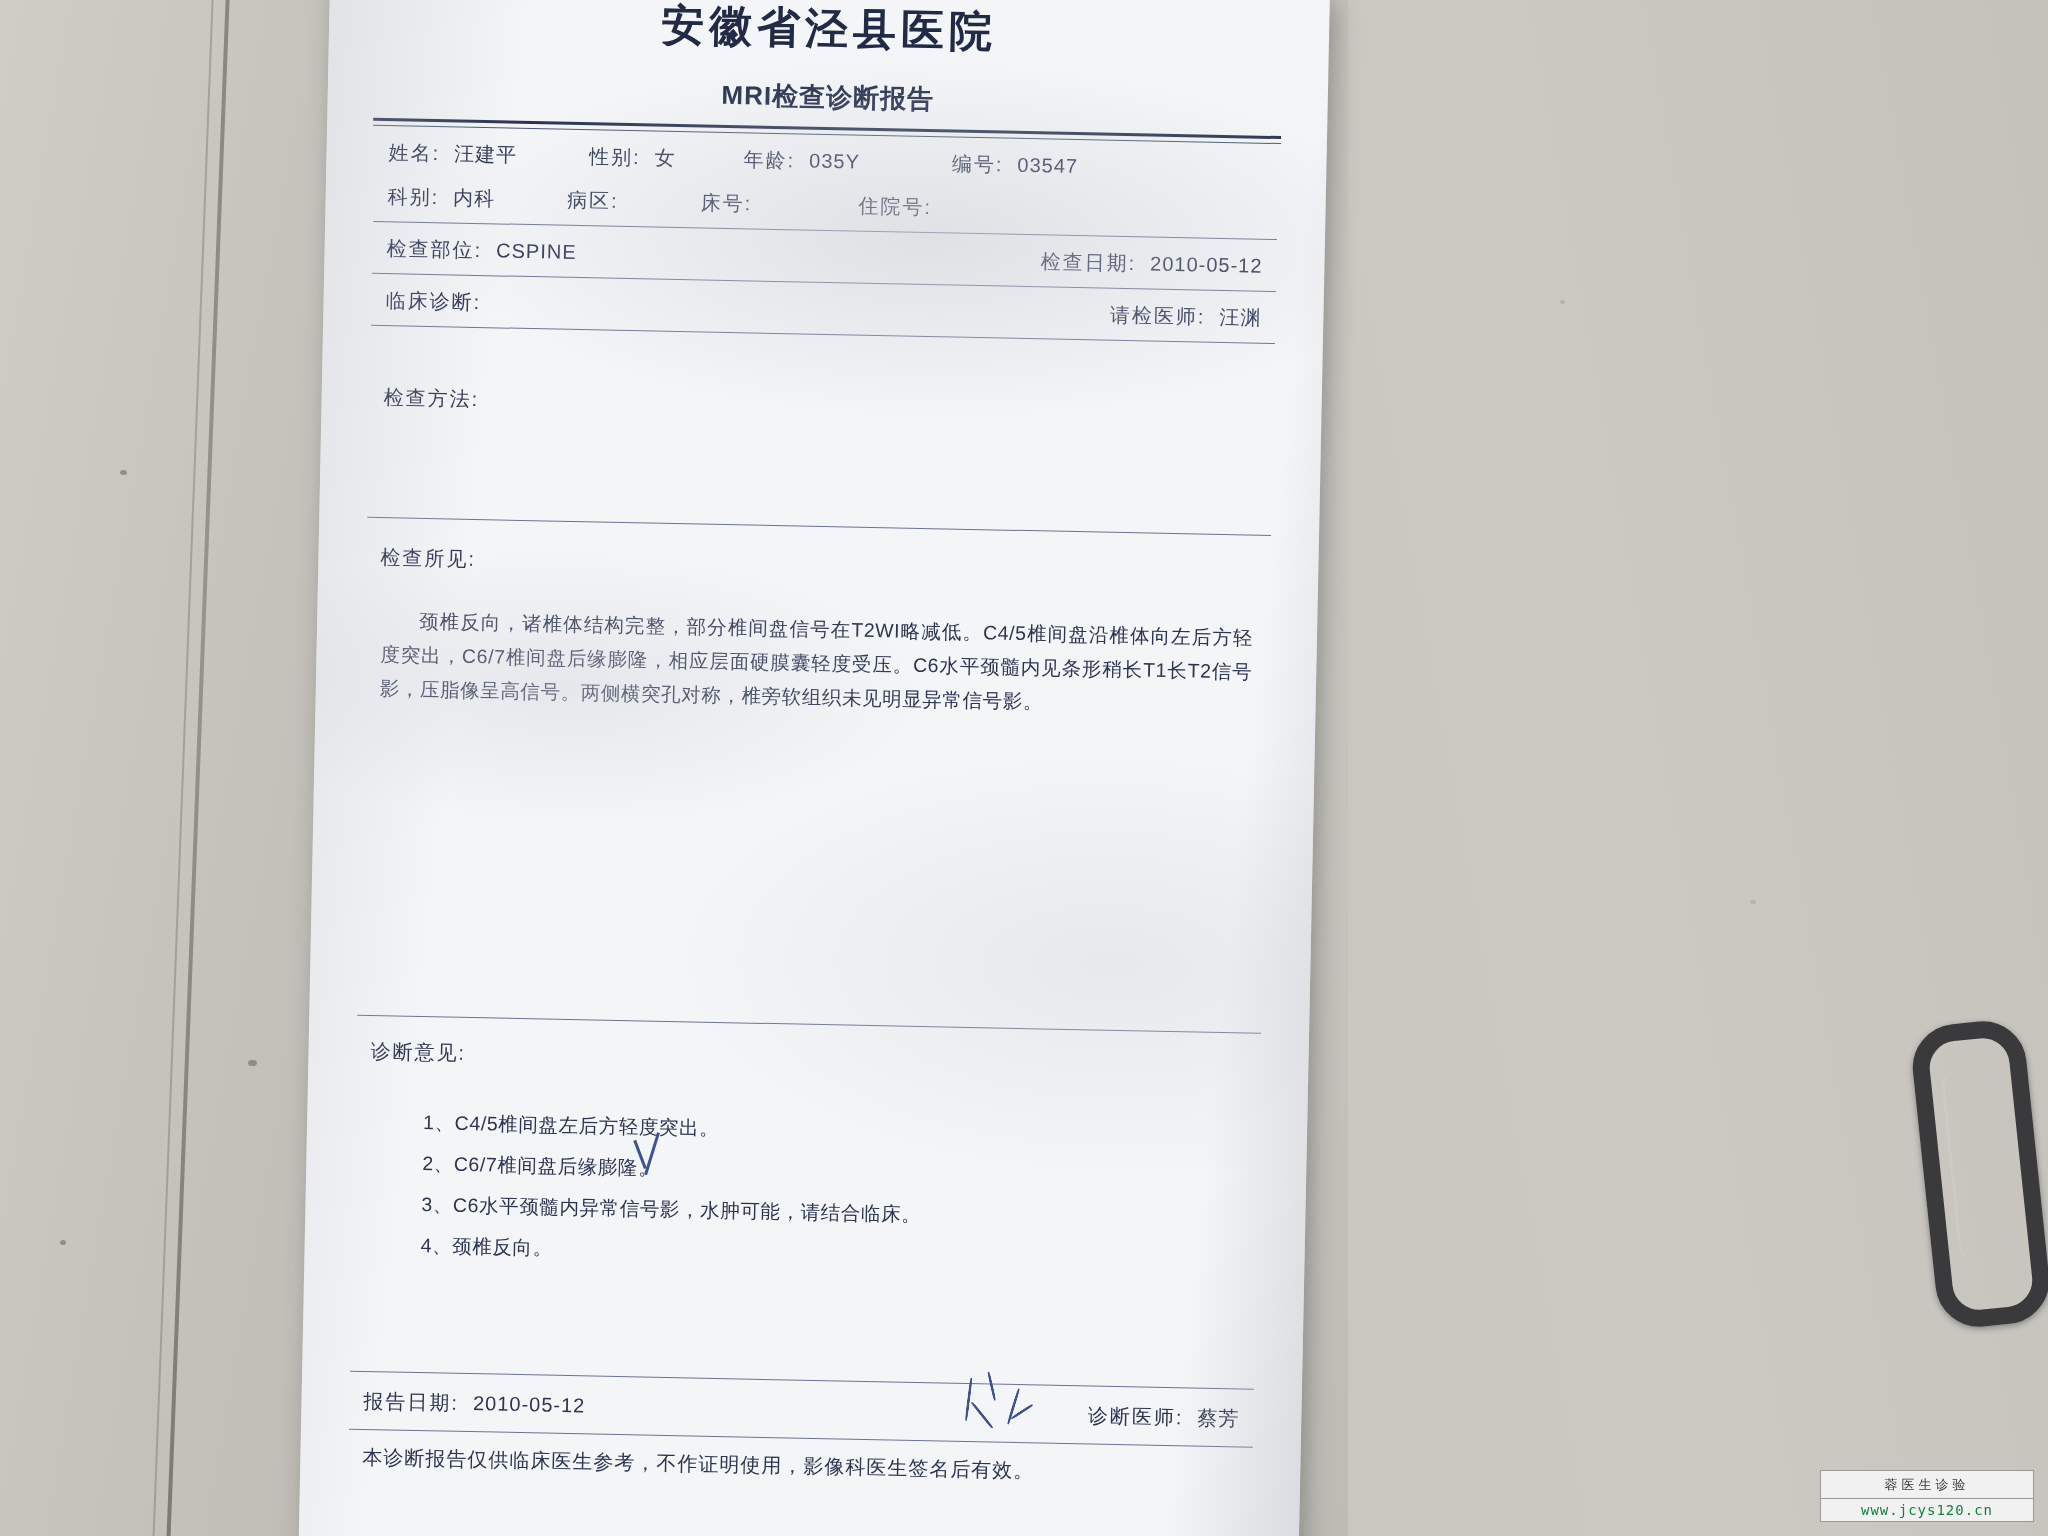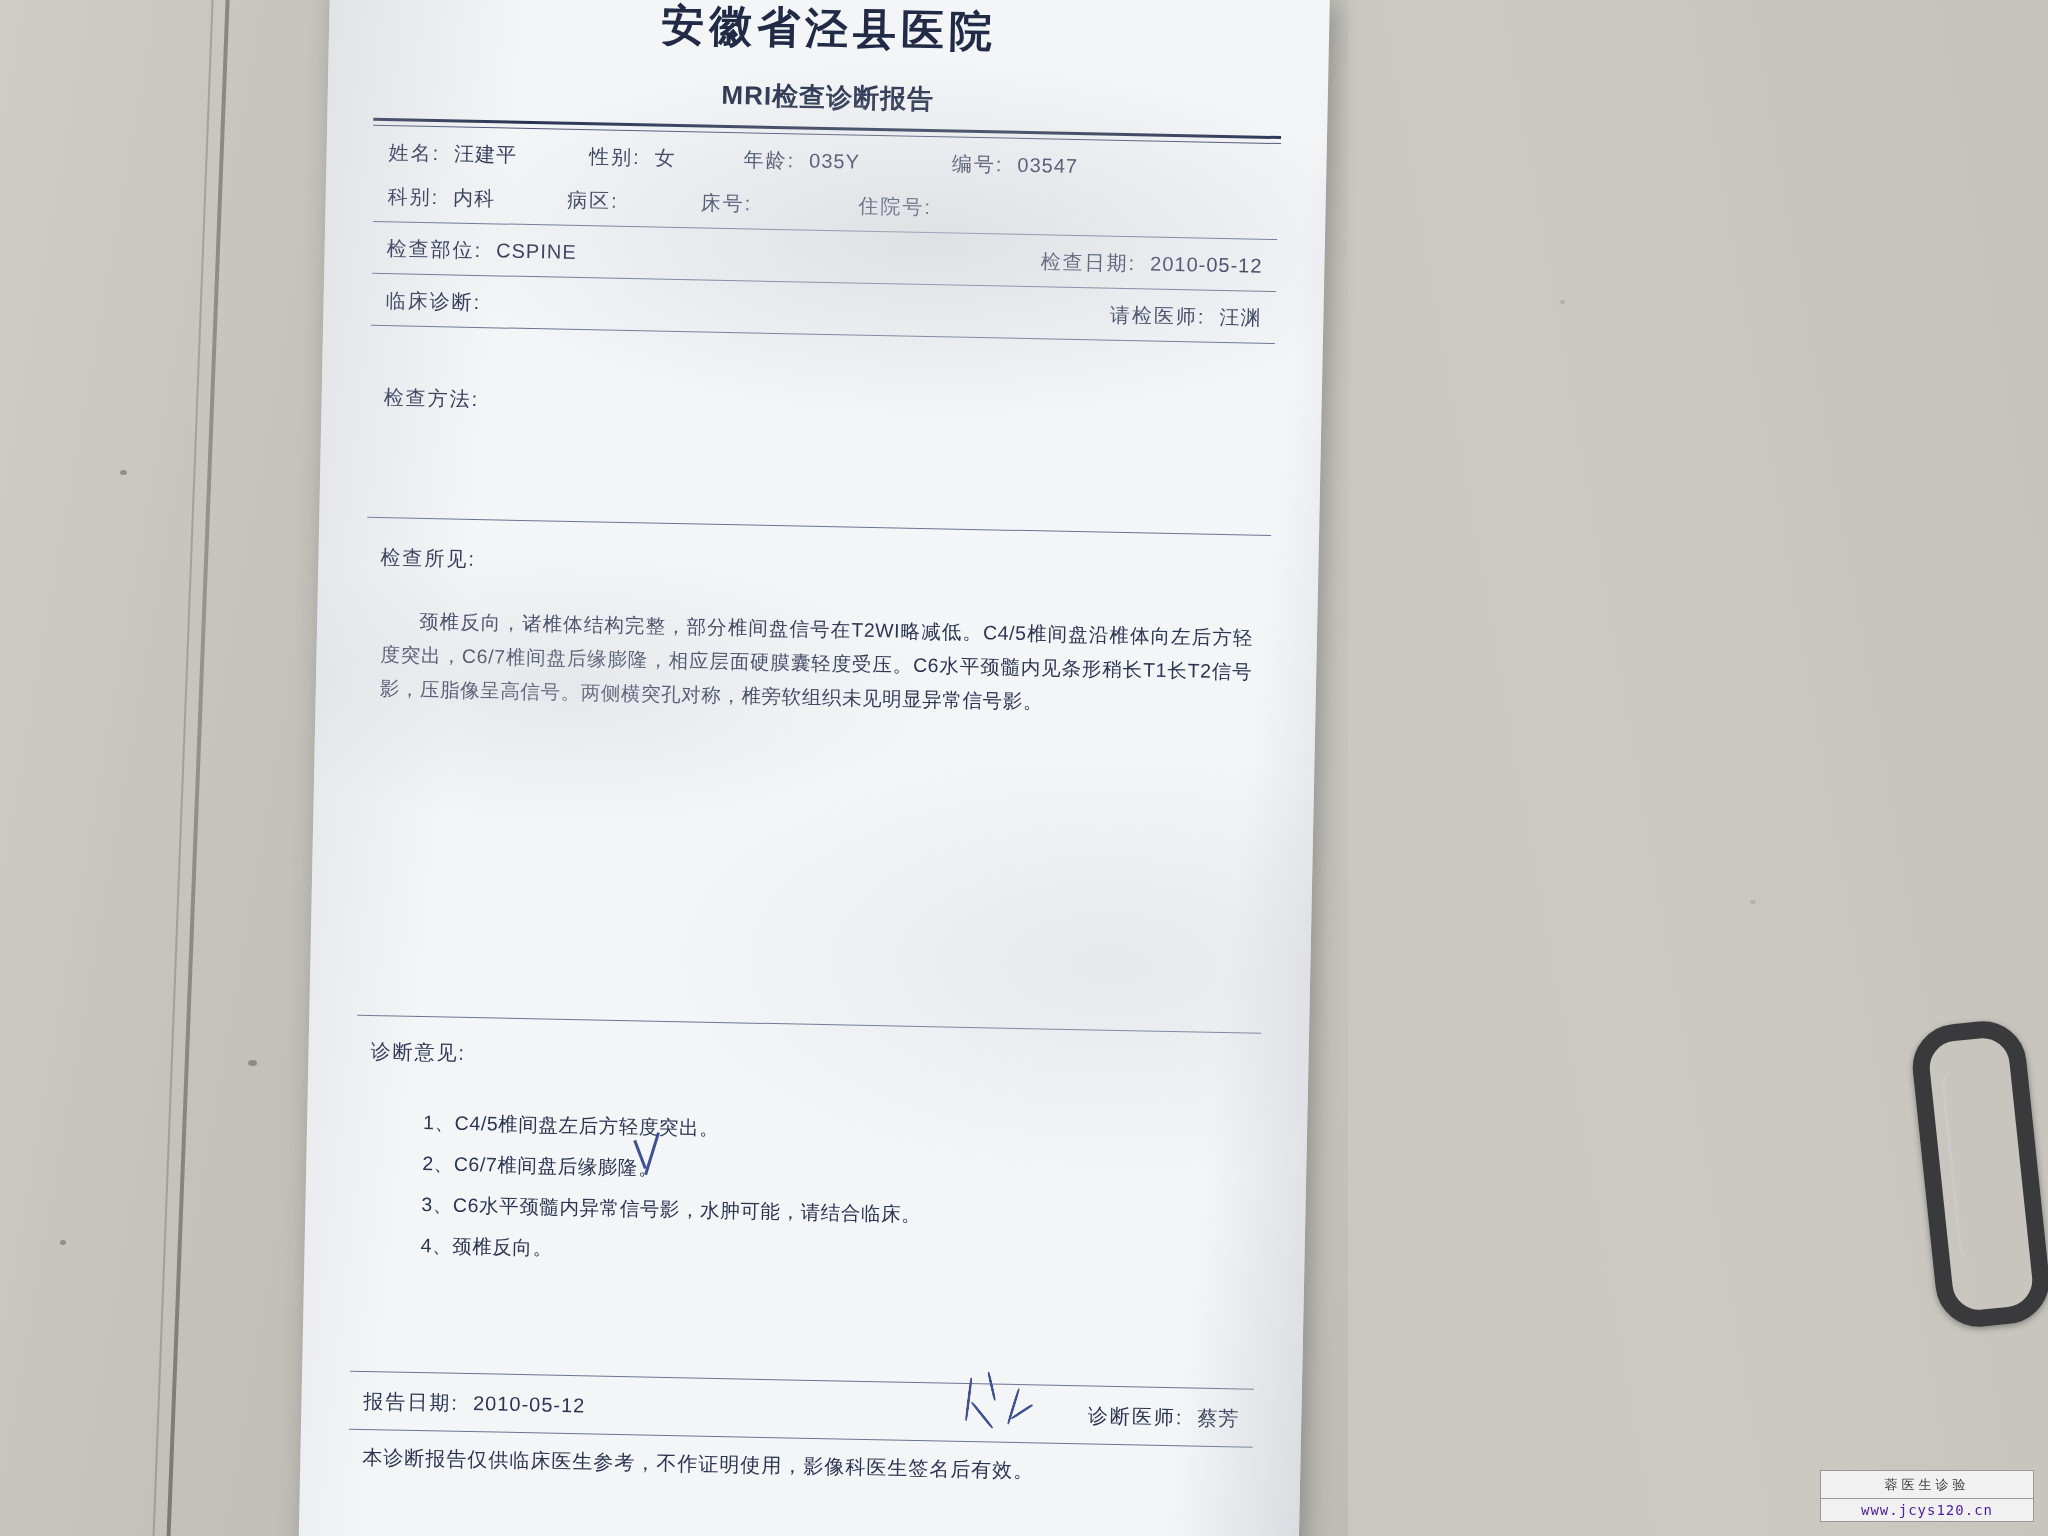--- a/index.html
+++ b/index.html
@@ -254,21 +254,21 @@
     border: 1px solid #9a9a9a;
     color: #3a3a3a;
     font-size: 13px;
     letter-spacing: 4px;
     padding: 5px 0 4px 0;
   }
   .wm-bot {
     background: #f1f1f1;
     border: 1px solid #9a9a9a;
     border-top: none;
-    color: #4c1d95;
+    color: #15803d;
     font-size: 14px;
     letter-spacing: 1px;
     padding: 3px 0;
     font-family: "DejaVu Sans Mono", monospace;
   }
 </style>
 </head>
 <body>
 
 <div id="scene">

